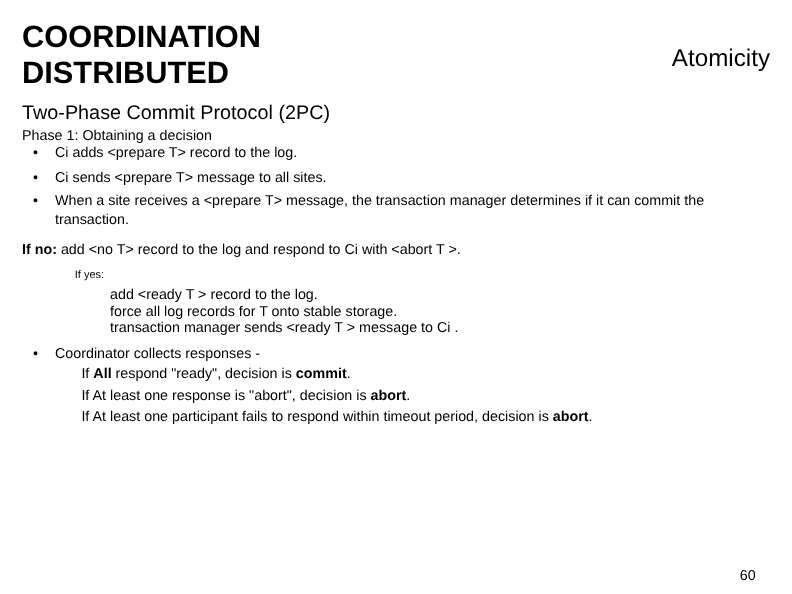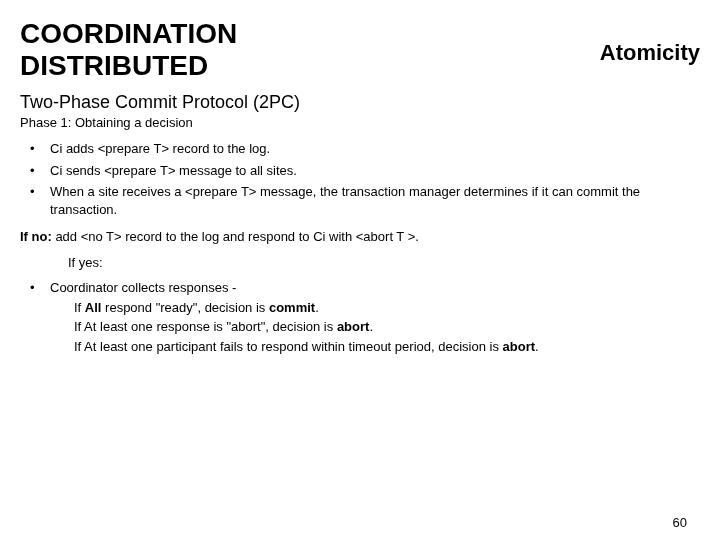--- a/index.html
+++ b/index.html
@@ -30,35 +30,34 @@
       flex-direction: column;
     }
     .main-title {
       font-size: 28px;
       font-weight: bold;
       line-height: 1.15;
       color: #000;
     }
     .atomicity {
       font-size: 22px;
-      font-weight: bold;
+      font-weight: normal;
       color: #000;
       margin-top: 6px;
       align-self: center;
     }
     .subtitle {
       font-size: 18px;
       font-weight: normal;
       margin-bottom: 2px;
       color: #000;
     }
     .phase-heading {
       font-size: 13px;
       font-weight: normal;
-      margin-bottom: 10px;
       color: #000;
     }
     .phase-heading span {
       font-weight: normal;
     }
     .bullet-list {
       list-style: none;
       margin-left: 10px;
       margin-bottom: 8px;
     }
@@ -81,21 +80,21 @@
       line-height: 1.5;
     }
     .if-label strong {
       font-weight: bold;
     }
     .indent-sub {
       margin-left: 80px;
       margin-bottom: 6px;
     }
     .if-yes-label {
-      font-size: 13px;
+      font-size: 10px;
       line-height: 1.5;
       margin-left: 48px;
       margin-bottom: 2px;
     }
     .coordinator-block {
       margin-left: 10px;
       margin-top: 6px;
     }
     .coordinator-block li {
       display: flex;
@@ -150,20 +149,25 @@
     </li>
   </ul>
 
   <div class="indent-block">
     <span class="if-label">
       <strong>If no:</strong><span> add &lt;no T&gt; record to the log and respond to Ci with &lt;abort T &gt;.</span>
     </span>
   </div>
 
   <div class="if-yes-label">If yes:</div>
+  <div class="indent-sub">
+    <div>add &lt;ready T &gt; record to the log.</div>
+    <div>force all log records  for T onto stable storage.</div>
+    <div>transaction manager sends &lt;ready T &gt; message to Ci .</div>
+  </div>
 
   <ul class="bullet-list coordinator-block">
     <li>
       <span class="dot">•</span>
       <div>
         <div>Coordinator collects responses -</div>
         <div class="coordinator-lines">
           <div>If <strong>All</strong> respond "ready", decision is <strong>commit</strong>.</div>
           <div>If At least one response is "abort", decision is <strong>abort</strong>.</div>
           <div>If At least one participant fails to respond within timeout period, decision is <strong>abort</strong>.</div>

